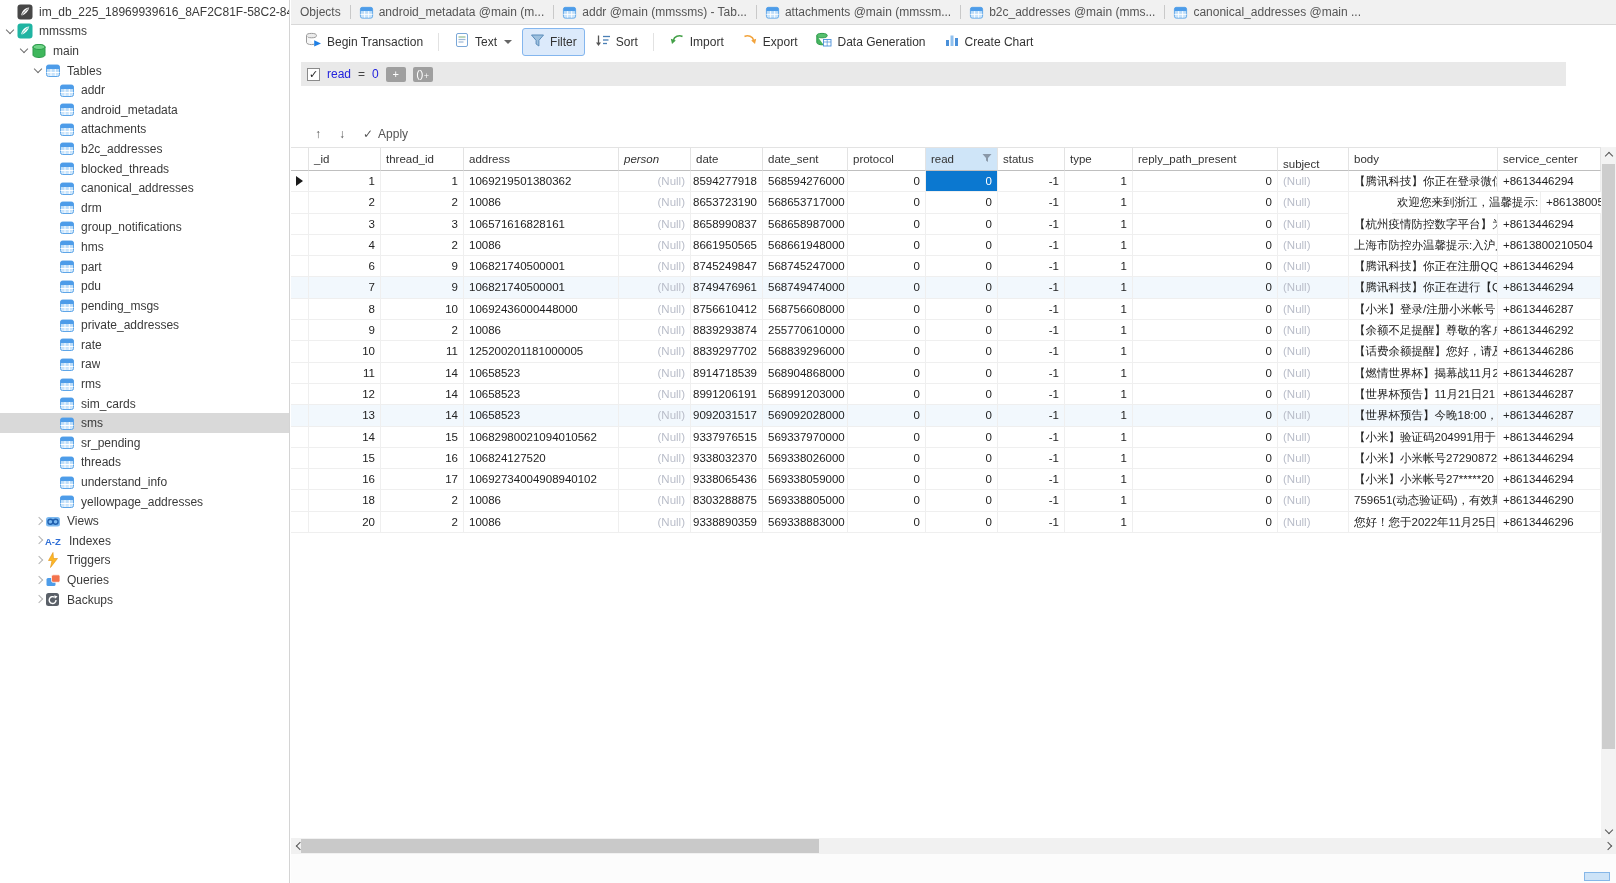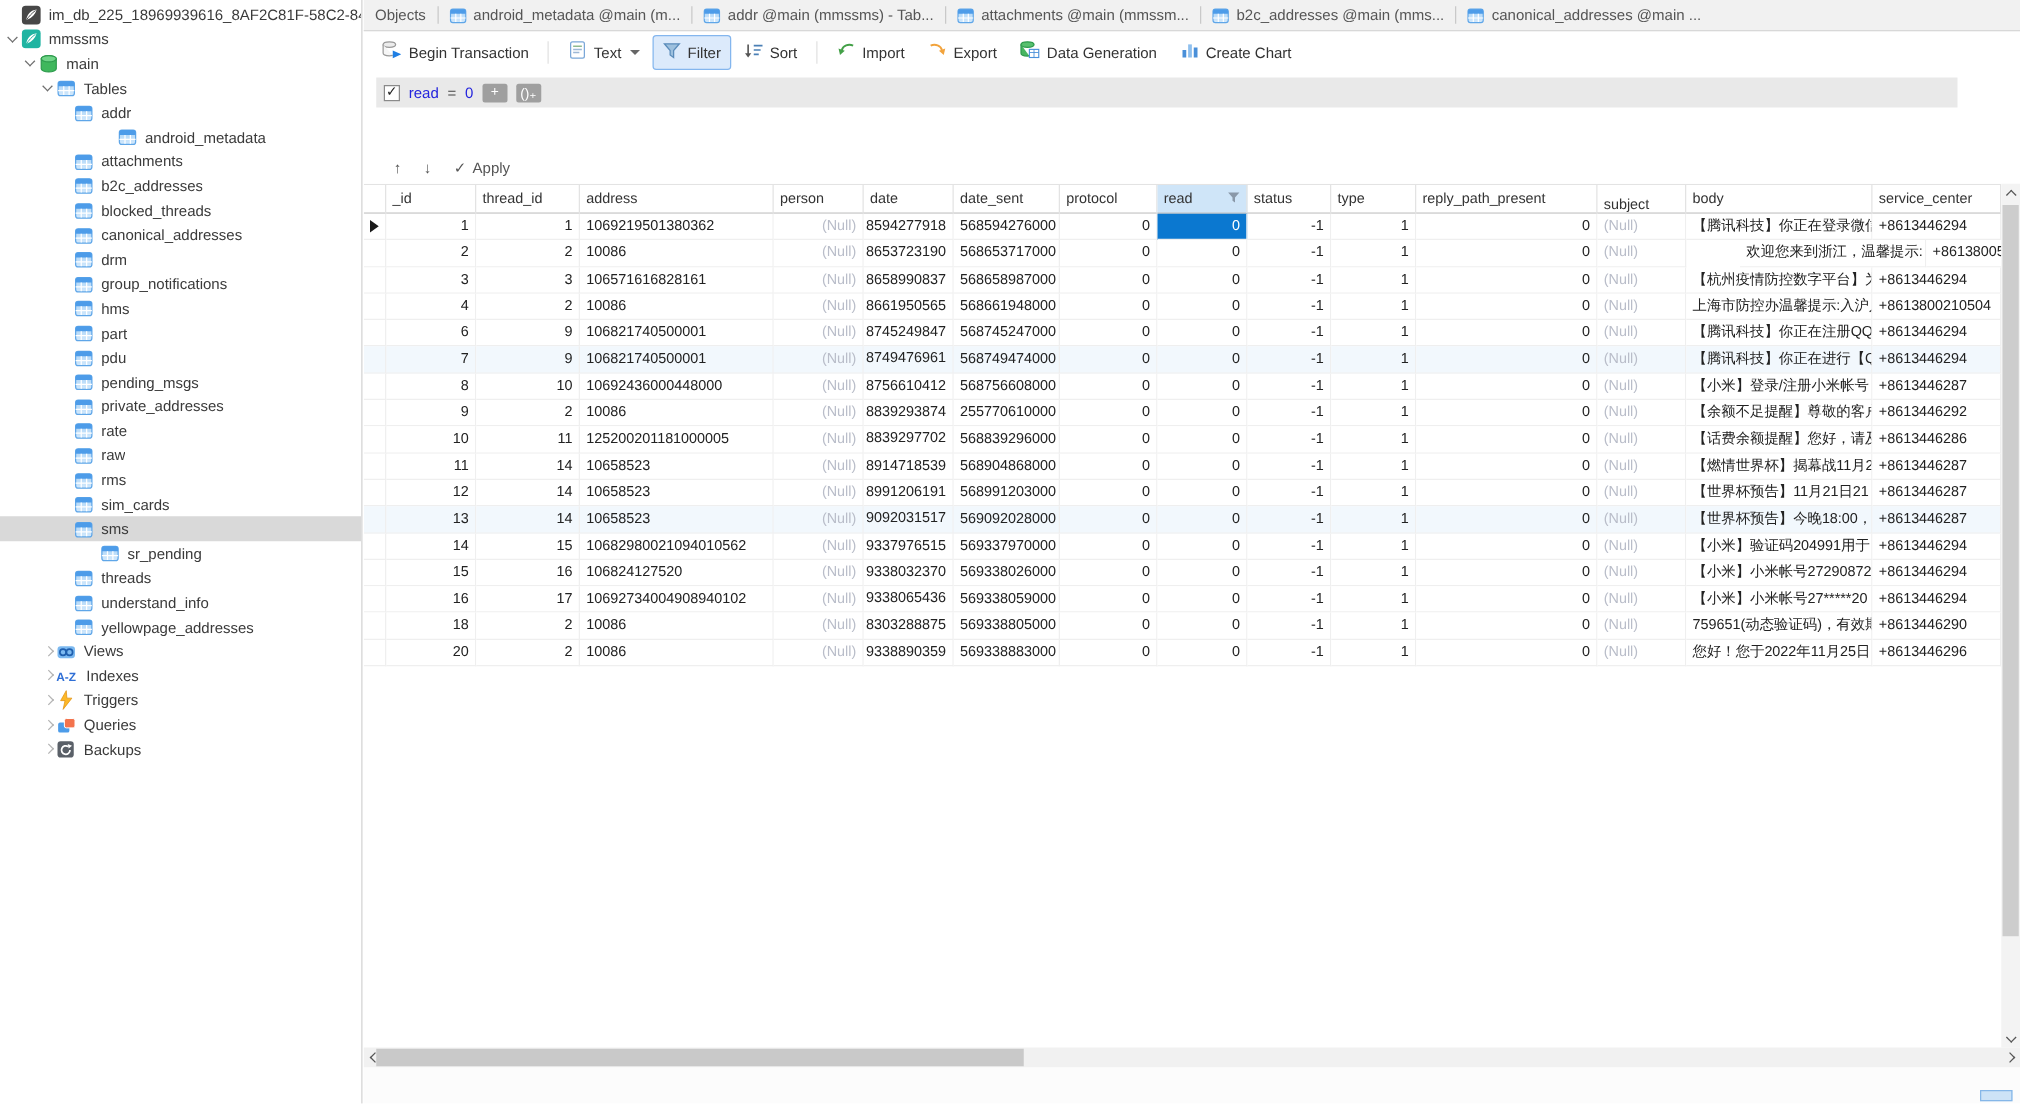--- a/index.html
+++ b/index.html
@@ -165,21 +165,21 @@
           <svg width="16" height="15" viewBox="0 0 16 15">
             <rect x="1.5" y="2" width="13" height="11.5" rx="2" fill="url(#tgrad)" stroke="#5fa6e8"></rect>
             <path d="M1.5,4 a2,2 0 0 1 2,-2 h9 a2,2 0 0 1 2,2 v2 h-13 Z" fill="#4d9ce9"></path>
             <line x1="6" y1="6" x2="6" y2="13" stroke="#fff"></line>
             <line x1="10.3" y1="6" x2="10.3" y2="13" stroke="#fff"></line>
             <line x1="1.5" y1="9.5" x2="14.5" y2="9.5" stroke="#fff"></line>
           </svg>
         </span>
         <span class="tree-label">addr</span>
       </div>
-      <div class="tree-row" style="padding-left: 46px; margin-left: 35px;">
+      <div class="tree-row" style="padding-left: 46px;">
         <span class="chev"></span>
         <span class="ticon">
           <svg width="16" height="15" viewBox="0 0 16 15">
             <rect x="1.5" y="2" width="13" height="11.5" rx="2" fill="url(#tgrad)" stroke="#5fa6e8"></rect>
             <path d="M1.5,4 a2,2 0 0 1 2,-2 h9 a2,2 0 0 1 2,2 v2 h-13 Z" fill="#4d9ce9"></path>
             <line x1="6" y1="6" x2="6" y2="13" stroke="#fff"></line>
             <line x1="10.3" y1="6" x2="10.3" y2="13" stroke="#fff"></line>
             <line x1="1.5" y1="9.5" x2="14.5" y2="9.5" stroke="#fff"></line>
           </svg>
         </span>
@@ -386,21 +386,21 @@
           <svg width="16" height="15" viewBox="0 0 16 15">
             <rect x="1.5" y="2" width="13" height="11.5" rx="2" fill="url(#tgrad)" stroke="#5fa6e8"></rect>
             <path d="M1.5,4 a2,2 0 0 1 2,-2 h9 a2,2 0 0 1 2,2 v2 h-13 Z" fill="#4d9ce9"></path>
             <line x1="6" y1="6" x2="6" y2="13" stroke="#fff"></line>
             <line x1="10.3" y1="6" x2="10.3" y2="13" stroke="#fff"></line>
             <line x1="1.5" y1="9.5" x2="14.5" y2="9.5" stroke="#fff"></line>
           </svg>
         </span>
         <span class="tree-label">sms</span>
       </div>
-      <div class="tree-row" style="padding-left: 67px;">
+      <div class="tree-row" style="padding-left: 46px;">
         <span class="chev"></span>
         <span class="ticon">
           <svg width="16" height="15" viewBox="0 0 16 15">
             <rect x="1.5" y="2" width="13" height="11.5" rx="2" fill="url(#tgrad)" stroke="#5fa6e8"></rect>
             <path d="M1.5,4 a2,2 0 0 1 2,-2 h9 a2,2 0 0 1 2,2 v2 h-13 Z" fill="#4d9ce9"></path>
             <line x1="6" y1="6" x2="6" y2="13" stroke="#fff"></line>
             <line x1="10.3" y1="6" x2="10.3" y2="13" stroke="#fff"></line>
             <line x1="1.5" y1="9.5" x2="14.5" y2="9.5" stroke="#fff"></line>
           </svg>
         </span>
@@ -663,21 +663,21 @@
           <div class="hmarker"></div>
           <div class="hcell" style="flex: 0 0 72px;">
             <span>_id</span>
           </div>
           <div class="hcell" style="flex: 0 0 83px;">
             <span>thread_id</span>
           </div>
           <div class="hcell" style="flex: 0 0 155px;">
             <span>address</span>
           </div>
-          <div class="hcell" style="flex: 0 0 72px;">
+          <div class="hcell" style="flex: 0 0 72px; font-style: italic;">
             <span>person</span>
           </div>
           <div class="hcell" style="flex: 0 0 72px;">
             <span>date</span>
           </div>
           <div class="hcell" style="flex: 0 0 85px;">
             <span>date_sent</span>
           </div>
           <div class="hcell" style="flex: 0 0 78px;">
             <span>protocol</span>

